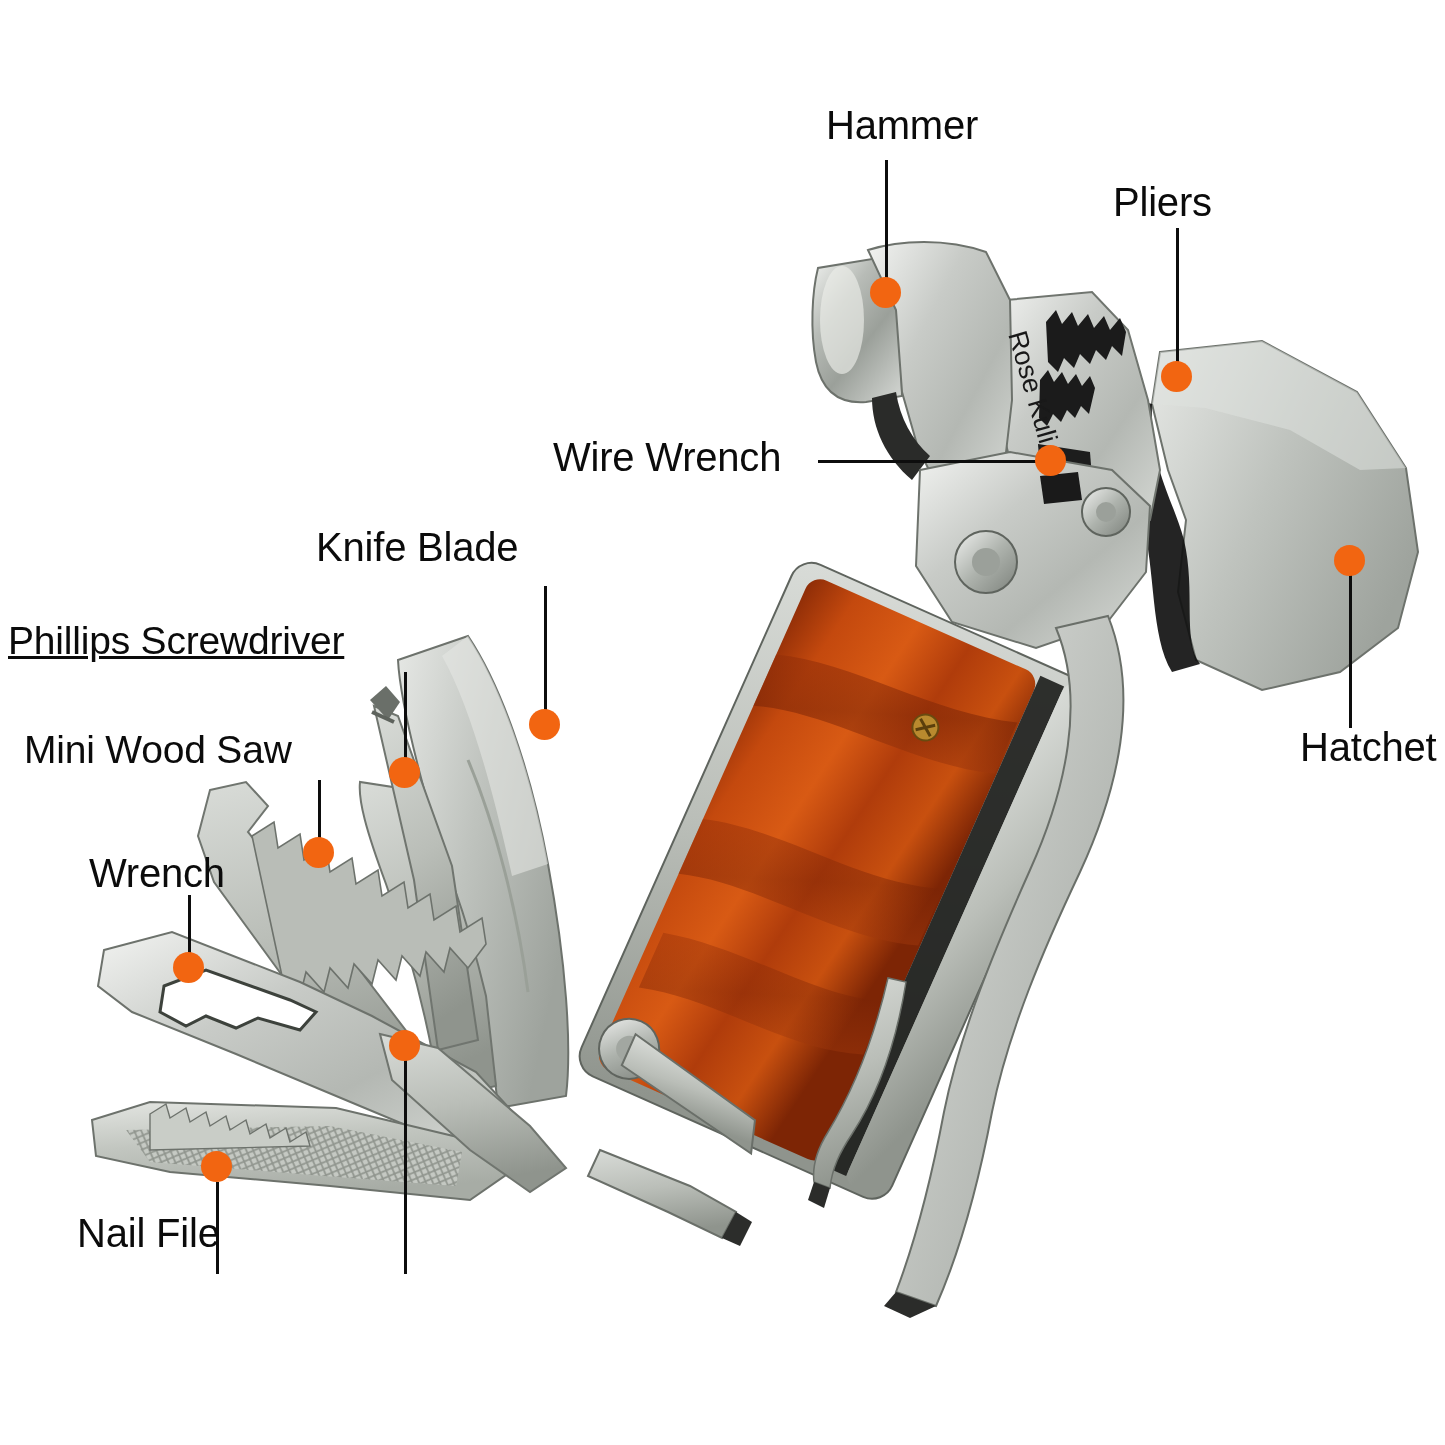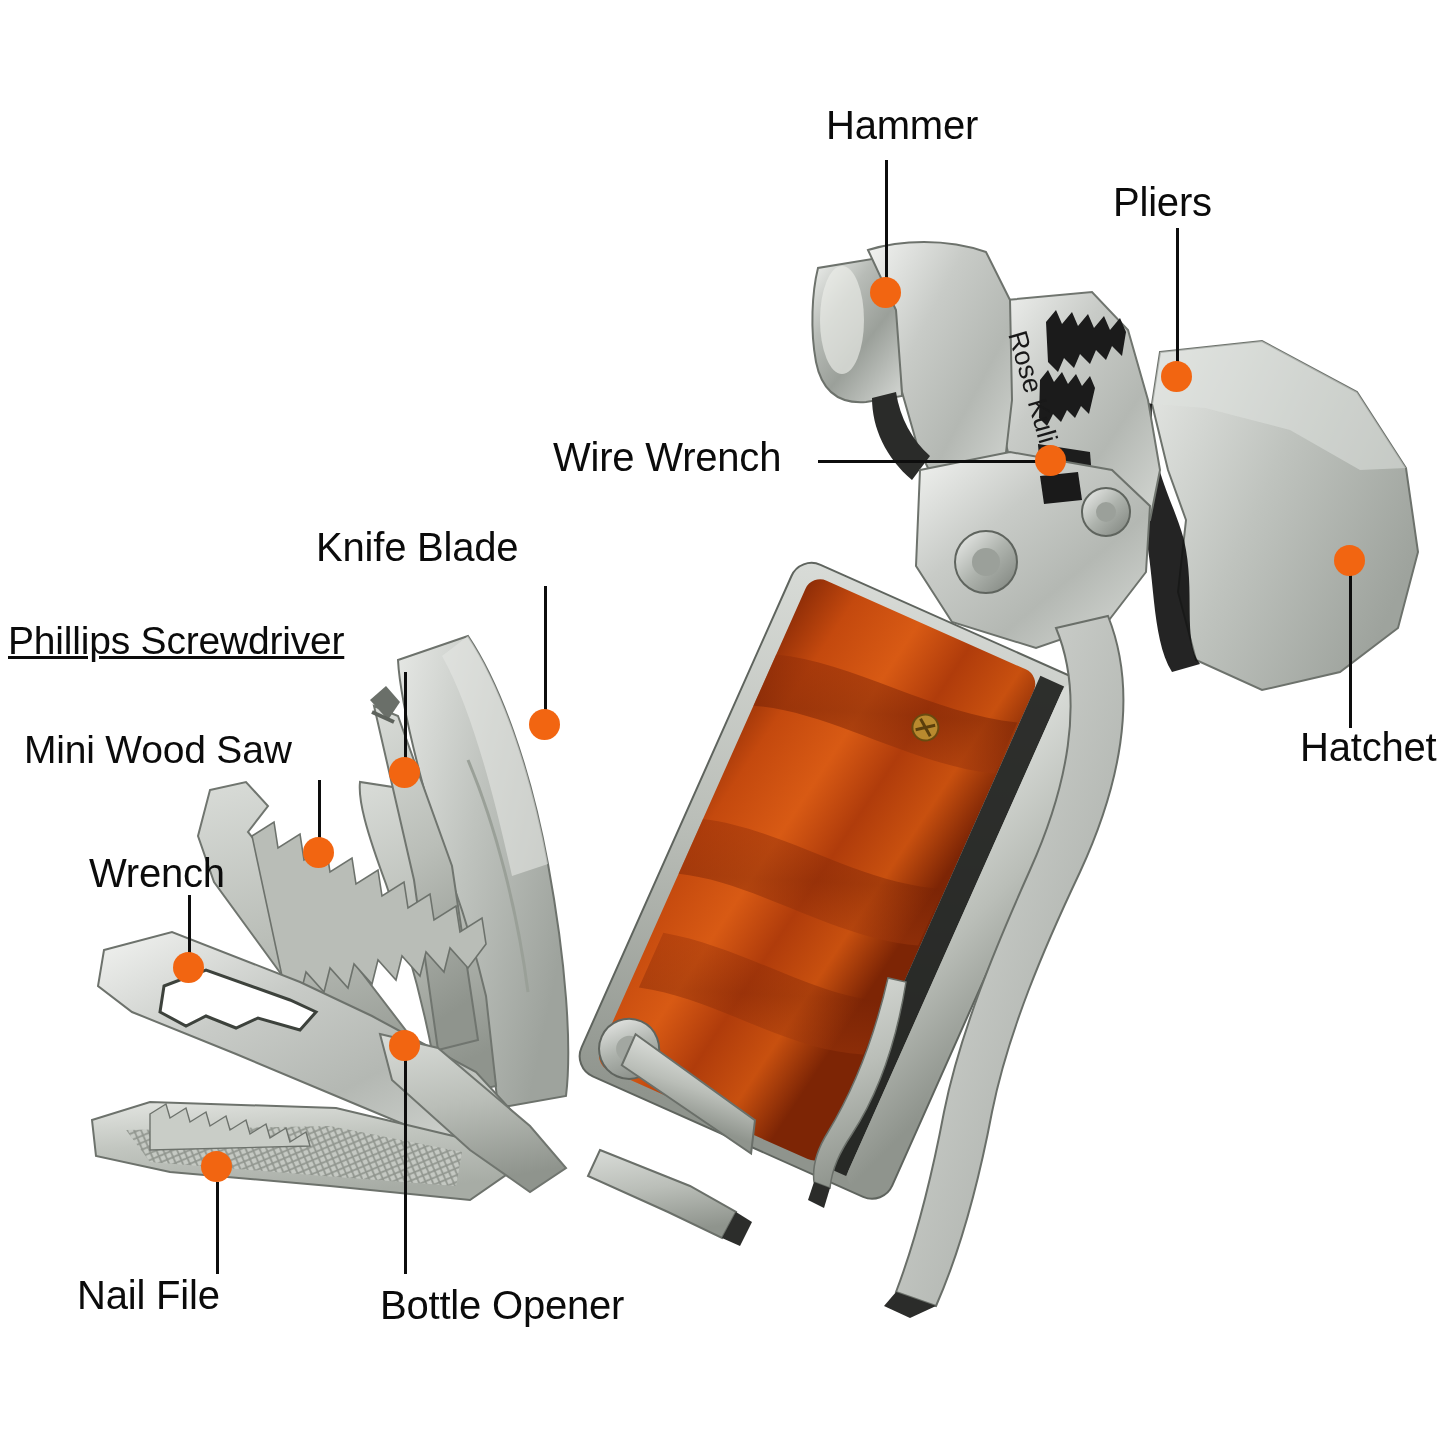--- a/index.html
+++ b/index.html
@@ -254,17 +254,16 @@
   <div class="label" style="left:1263px;top:727px;margin-left:37px;">Hatchet</div>
 
   <div class="label" style="left:316px; top:527px;">Knife Blade</div>
 
   <div class="label sm" style="left:8px;   top:621px;text-decoration:underline;">Phillips Screwdriver</div>
 
   <div class="label sm" style="left:16px;  top:730px;margin-left:8px;">Mini Wood Saw</div>
 
   <div class="label" style="left:69px;  top:853px;margin-left:20px;">Wrench</div>
 
-  <div class="label" style="left:77px;  top:1275px;">Nail File</div>
-
-  <div class="label" style="left:380px; top:1285px;">Bottle Opener</div>
+  <div class="label" style="left:77px;  top:1213px;">Nail File</div>
+
 
 </div>
 
 </body></html>

